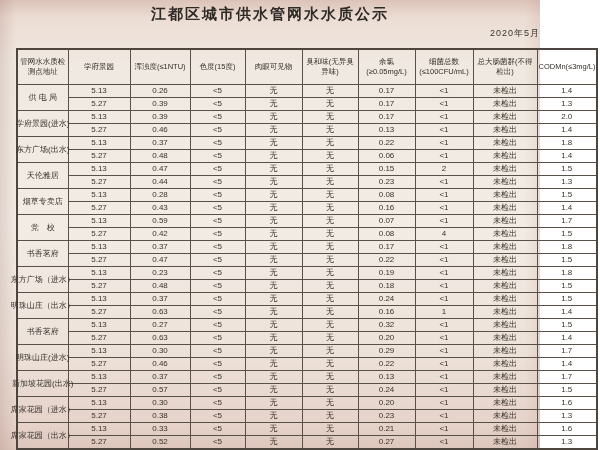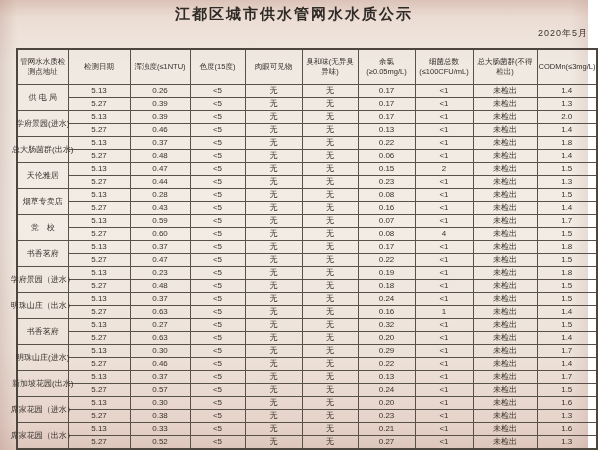--- a/index.html
+++ b/index.html
@@ -1,21 +1,21 @@
 <!DOCTYPE html>
 <html><head>
 <meta charset="utf-8">
 <style>
   html, body { margin: 0; padding: 0; }
   body {
     width: 600px; height: 450px; overflow: hidden;
     font-family: "Liberation Sans", sans-serif;
   }
   .sheet {
-    position: relative; width: 588px; height: 450px;
+    position: relative; width: 540px; height: 450px;
     background:
       linear-gradient(90deg, rgba(150,105,95,0.20) 0%, rgba(150,105,95,0) 3%, rgba(150,105,95,0) 97%, rgba(170,125,115,0.14) 100%),
       linear-gradient(180deg, #dcc3b9 0%, #ecddd4 4%, #f0e9e1 14%, #f2ece5 50%, #ede2d9 78%, #e6d3ca 94%, #ddc6bc 100%);
     color: #36322d;
   }
   .title {
     position: absolute; top: 5px; left: 0; right: 0;
     text-align: center; font-size: 15px; font-weight: bold;
     letter-spacing: 2px; color: #2e2a26;
   }
@@ -62,21 +62,21 @@
         <col style="width:57px">
         <col style="width:56px">
       <col style="width:57px">
         <col style="width:58px">
         <col style="width:64px">
       <col style="width:60px">
     </colgroup>
     <thead>
       <tr id="header-row">
           <th>管网水水质检测点地址</th>
-          <th>检测日期</th>
+          <th>学府景园</th>
           <th>浑浊度(≤1NTU)</th>
           <th>色度(15度)</th>
           <th>肉眼可见物</th>
           <th>臭和味(无异臭异味)</th>
           <th>余氯(≥0.05mg/L)</th>
           <th>细菌总数(≤100CFU/mL)</th>
           <th>总大肠菌群(不得检出)</th>
           <th>CODMn(≤3mg/L)</th>
         </tr>
     </thead>
@@ -126,21 +126,21 @@
           <td>&lt;5</td>
           <td>无</td>
           <td>无</td>
           <td>0.13</td>
           <td>&lt;1</td>
           <td>未检出</td>
           <td>1.4</td>
         </tr>
         <tr>
           <td rowspan="2" class="loc">
-            <div class="loc-inner">总大肠菌群(出水)</div>
+            <div class="loc-inner">东方广场(出水)</div>
           </td>
           <td>5.13</td>
           <td>0.37</td>
           <td>&lt;5</td>
           <td>无</td>
           <td>无</td>
           <td>0.22</td>
           <td>&lt;1</td>
           <td>未检出</td>
           <td>1.8</td>
@@ -215,21 +215,21 @@
           <td>&lt;5</td>
           <td>无</td>
           <td>无</td>
           <td>0.07</td>
           <td>&lt;1</td>
           <td>未检出</td>
           <td>1.7</td>
         </tr>
         <tr>
           <td>5.27</td>
-          <td>0.60</td>
+          <td>0.42</td>
           <td>&lt;5</td>
           <td>无</td>
           <td>无</td>
           <td>0.08</td>
           <td>4</td>
           <td>未检出</td>
           <td>1.5</td>
         </tr>
         <tr>
           <td rowspan="2" class="loc">
@@ -251,21 +251,21 @@
           <td>&lt;5</td>
           <td>无</td>
           <td>无</td>
           <td>0.22</td>
           <td>&lt;1</td>
           <td>未检出</td>
           <td>1.5</td>
         </tr>
         <tr>
           <td rowspan="2" class="loc">
-            <div class="loc-inner">学府景园（进水）</div>
+            <div class="loc-inner">东方广场（进水）</div>
           </td>
           <td>5.13</td>
           <td>0.23</td>
           <td>&lt;5</td>
           <td>无</td>
           <td>无</td>
           <td>0.19</td>
           <td>&lt;1</td>
           <td>未检出</td>
           <td>1.8</td>

